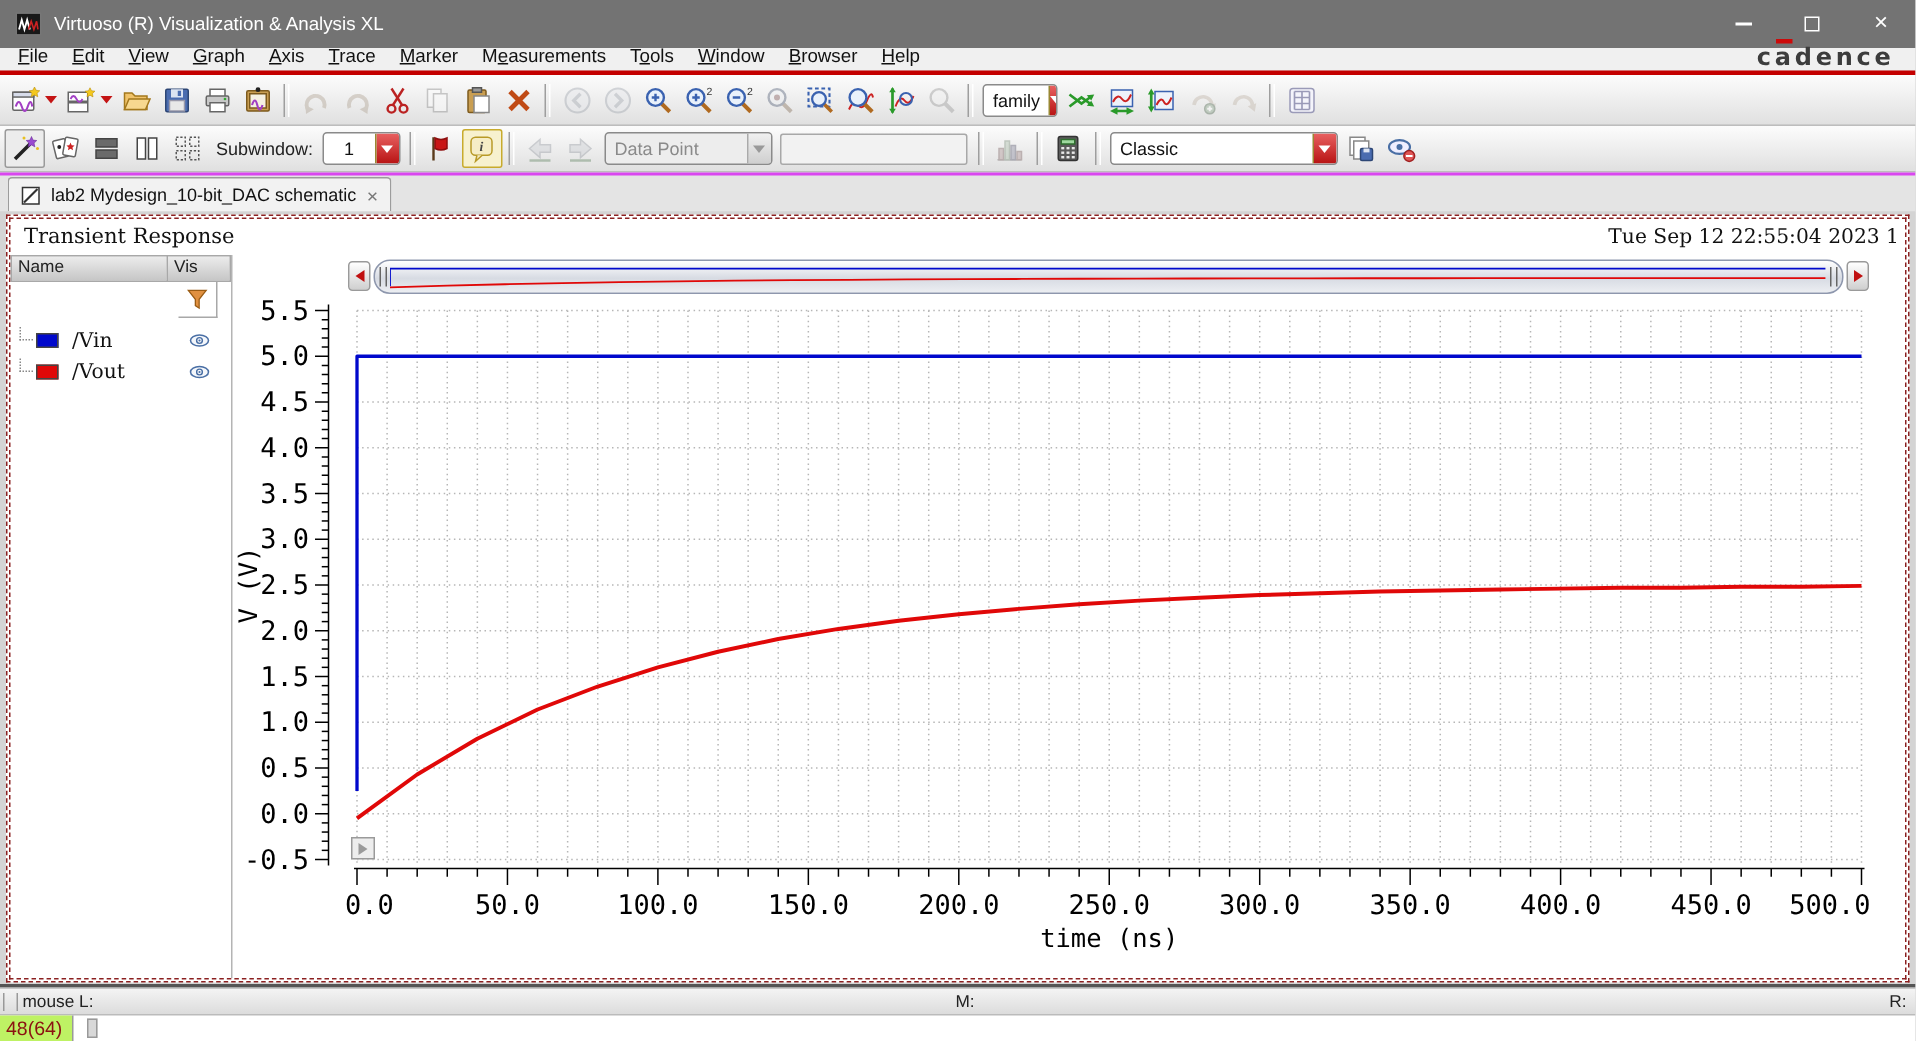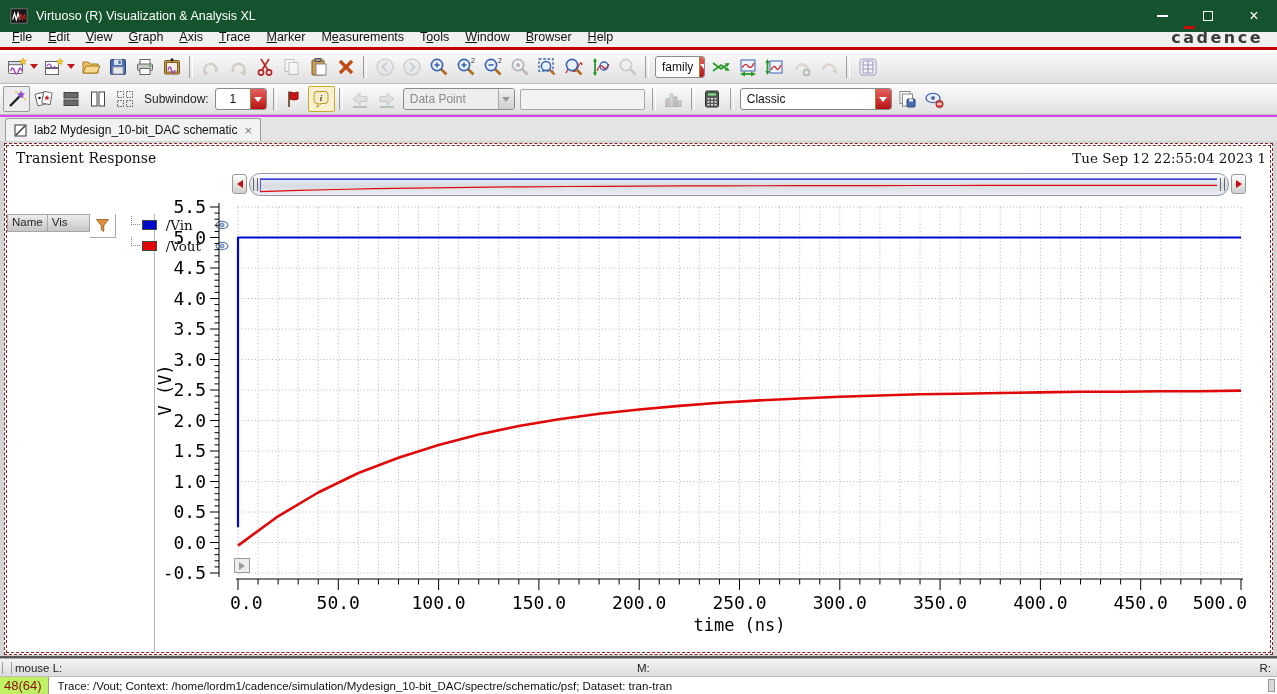--- a/index.html
+++ b/index.html
@@ -1,20 +1,20 @@
 <!DOCTYPE html>
 <html><head>
 <meta charset="utf-8">
 <style>
   * { box-sizing: border-box; margin: 0; padding: 0; }
   html,body { width:1277px; height:694px; overflow:hidden; font-family:"Liberation Sans",sans-serif; background:#d4d4d4; }
   body { display:flex; flex-direction:column; }
 
   
-  .titlebar { height:32px; background:#14532d; color:#fff; display:flex; align-items:center; flex:none; }
+  .titlebar { height:32px; background:#737373; color:#fff; display:flex; align-items:center; flex:none; }
   .titlebar .appicon { margin:0 8px 0 10px; }
   .titlebar .title { font-size:12.5px; flex:1; }
   .win-ctl { width:46px; height:100%; display:flex; align-items:center; justify-content:center; color:#fff; }
   .win-ctl .minbar { width:11px; height:2px; background:#fff; }
   .win-ctl .maxbox { width:10px; height:10px; border:1.5px solid #fff; }
   .win-ctl .closex { font-size:16px; line-height:1; }
 
   
   .menubar { height:15px; background:#f0f0f0; display:flex; align-items:flex-end; padding-left:4px; flex:none; }
   .menu-item { font-size:12.5px; color:#111; padding:3px 8px; }
@@ -55,21 +55,21 @@
   
   .main { flex:1; position:relative; background:#d4d4d4; border-bottom:2px solid #555; }
   .subwin { position:absolute; left:4px; right:4px; top:2px; bottom:1px; border:1px dashed #8b2020; padding:1px; background:#fff; }
   .subwin-inner { height:100%; border:1px dashed #8b2020; background:#fff; display:flex; flex-direction:column; }
   .graph-header { height:24px; display:flex; align-items:center; padding:0 4px 0 9px; flex:none;justify-content:flex-end; }
   .graph-title { font-family:"DejaVu Serif",serif; font-size:14px; color:#111; }
   .graph-timestamp { margin-left:auto; font-family:"DejaVu Serif",serif; font-size:13.5px; color:#111; white-space:nowrap; overflow:hidden; }
   .graph-body { flex:1; display:flex; min-height:0; }
 
   
-  .legend-panel { width:148px; flex:none; border-right:1px solid #b4b4b4; display:flex; flex-direction:row;margin-top:44px; }
+  .legend-panel { width:148px; flex:none; border-right:1px solid #b4b4b4; display:flex; flex-direction:column; }
   .legend-head { display:flex; height:18px; flex:none; }
   .legend-head .cell { background:linear-gradient(#ececec,#c6c6c6); border:1px solid #a8a8a8; border-left:none; font-size:11.5px; color:#222; padding:1px 4px; }
   .legend-head .c-name { flex:1; border-left:1px solid #a8a8a8; }
   .legend-head .c-vis { width:42px; }
   .legend-filter { height:28px; display:flex; justify-content:flex-end; padding-right:9px; flex:none; }
   .filter-btn { width:26px; height:24px; border-right:1px solid #a8a8a8; border-bottom:1px solid #a8a8a8; display:flex; align-items:center; justify-content:center; }
   .legend-row { height:21px; display:flex; align-items:center; padding-left:6px; }
   .twig { width:9px; height:9px; border-left:1px dotted #888; border-bottom:1px dotted #888; margin-bottom:8px; flex:none; }
   .swatch { width:15px; height:10px; border:1px solid #444; margin-left:2px; flex:none; }
   .tname { font-family:"DejaVu Serif",serif; font-size:13.5px; color:#111; margin-left:9px; flex:1; }
@@ -927,15 +927,14 @@
 
 <div class="status1">
   <span class="grip"></span>
   <span>mouse L:</span>
   <span class="status-mid">M:</span>
   <span class="status-right">R:</span>
 </div>
 <div class="status2">
   <span class="badge">48(64)</span>
   <span class="badge-sep"></span>
-  <span class="trace-info">Trace: /Vout; Context: /home/lordm1/cadence/simulation/Mydesign_10-bit_DAC/spectre/schematic/psf; Dataset: tran-tran</span>
   <span class="s2-grip"></span>
 </div>
 
 </body></html>

